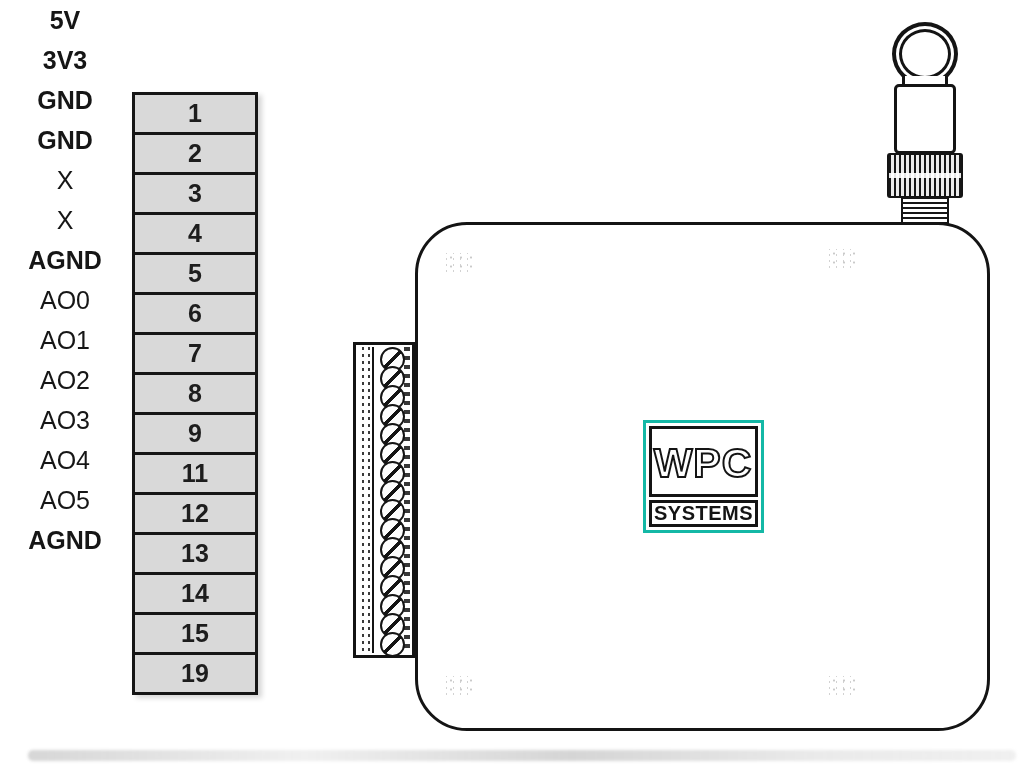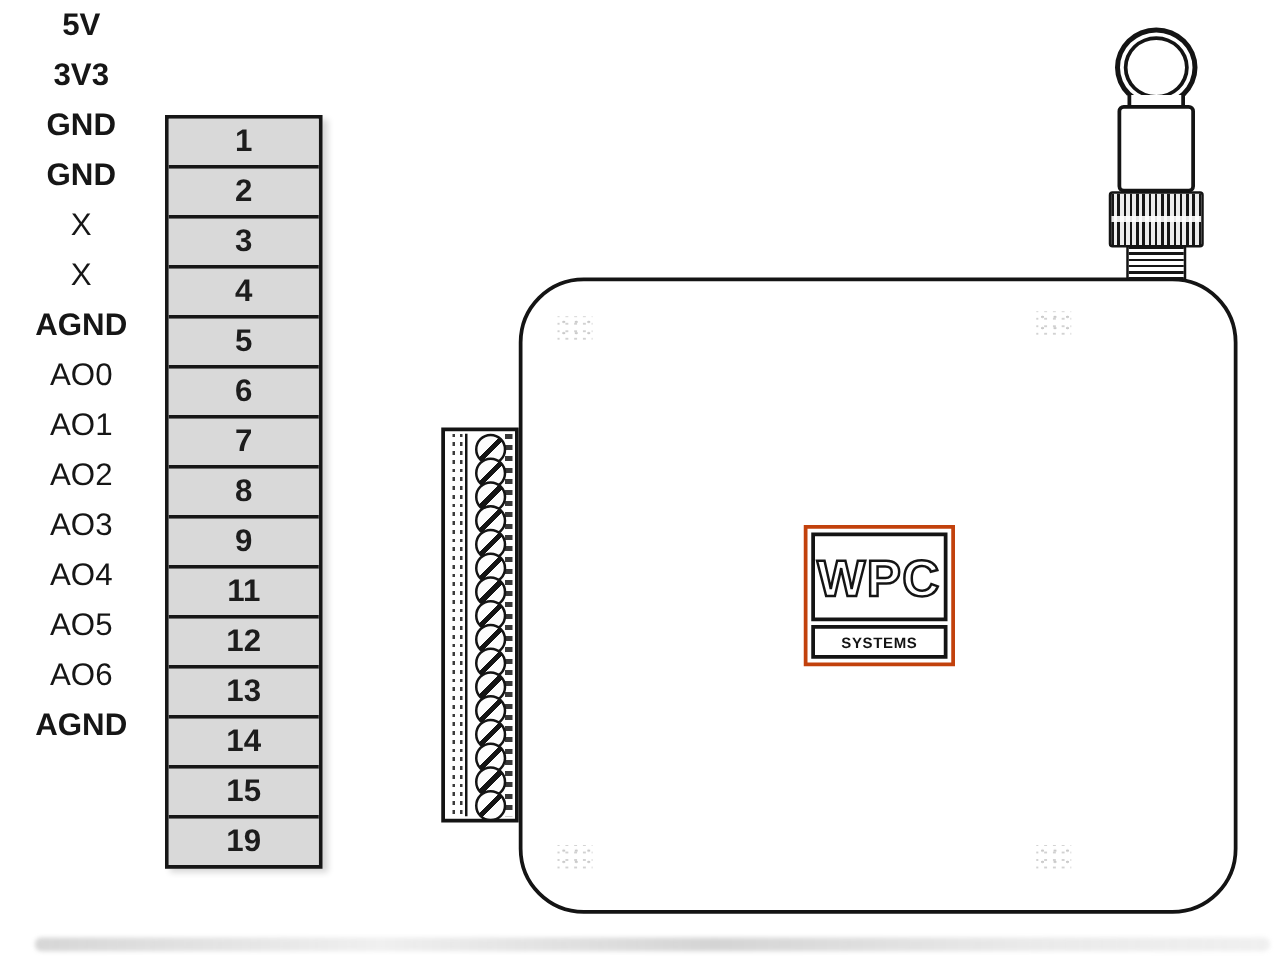--- a/index.html
+++ b/index.html
@@ -26,27 +26,27 @@
   
   .device { position:absolute; left:415px; top:222px; width:575px; height:509px;
             border:3px solid #141414; border-radius:52px; background:#fff; }
   .speck { position:absolute; width:28px; height:20px; opacity:.45;
            background-image: radial-gradient(#8b8b8b 1.1px, transparent 1.3px),
                              radial-gradient(#9c9c9c 0.9px, transparent 1.1px);
            background-size:10px 9px, 7px 6px; background-position:0 0, 4px 3px; }
 
   
   .logo { position:absolute; left:643px; top:420px; width:121px; height:113px;
-          border:3px solid #c2410c; background:#fff; padding:3px;
+          border:3px solid #14b8a6; background:#fff; padding:3px;
           display:flex; flex-direction:column; gap:3px; }
   .logo-wpc { border:3px solid #141414; flex:1; display:flex;
               align-items:center; justify-content:center; overflow:hidden; }
   .logo-wpc svg { display:block; }
   .logo-sys { border:3px solid #141414; height:27px; display:flex; align-items:center;
-              justify-content:center; font-weight:bold; font-size:12px;
+              justify-content:center; font-weight:bold; font-size:20px;
               letter-spacing:0.5px; color:#141414; }
 
   
   .terminal { position:absolute; left:353px; top:342px; width:62px; height:316px;
               border:3px solid #141414; background:#fff; }
   .t-rail { position:absolute; left:3px; top:2px; bottom:2px; width:15px;
             border-right:2px solid #141414;
             background-image:
               repeating-linear-gradient(180deg, #3a3a3a 0 3px, transparent 3px 7px),
               repeating-linear-gradient(180deg, #3a3a3a 0 3px, transparent 3px 7px);
@@ -100,21 +100,20 @@
       <div class="pin-label bold">GND</div>
       <div class="pin-label">X</div>
       <div class="pin-label">X</div>
       <div class="pin-label bold">AGND</div>
       <div class="pin-label">AO0</div>
       <div class="pin-label">AO1</div>
       <div class="pin-label">AO2</div>
       <div class="pin-label">AO3</div>
       <div class="pin-label">AO4</div>
       <div class="pin-label">AO5</div>
-      <div class="pin-label">AO6</div>
       <div class="pin-label bold">AGND</div>
     </div>
 
   <div class="pintable">
       <div class="pin-cell">1</div>
       <div class="pin-cell">2</div>
       <div class="pin-cell">3</div>
       <div class="pin-cell">4</div>
       <div class="pin-cell">5</div>
       <div class="pin-cell">6</div>

